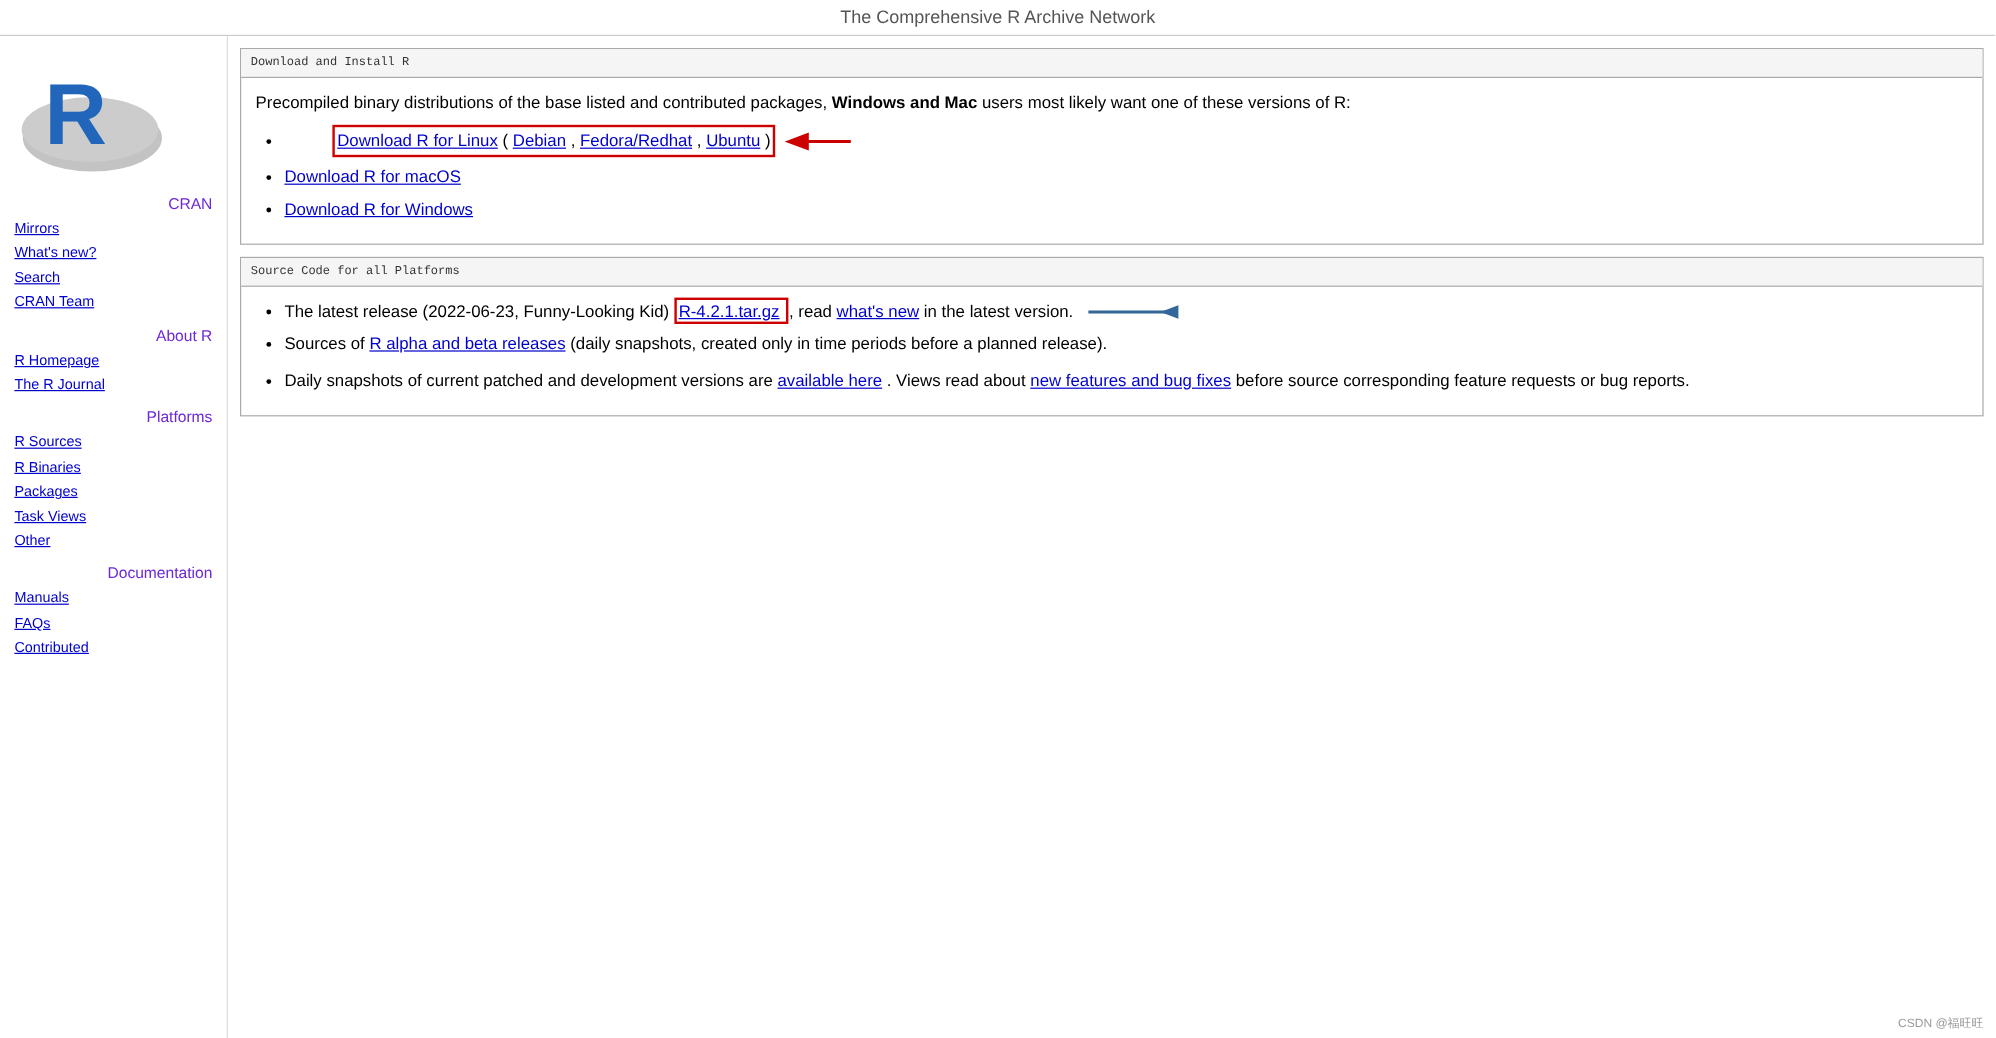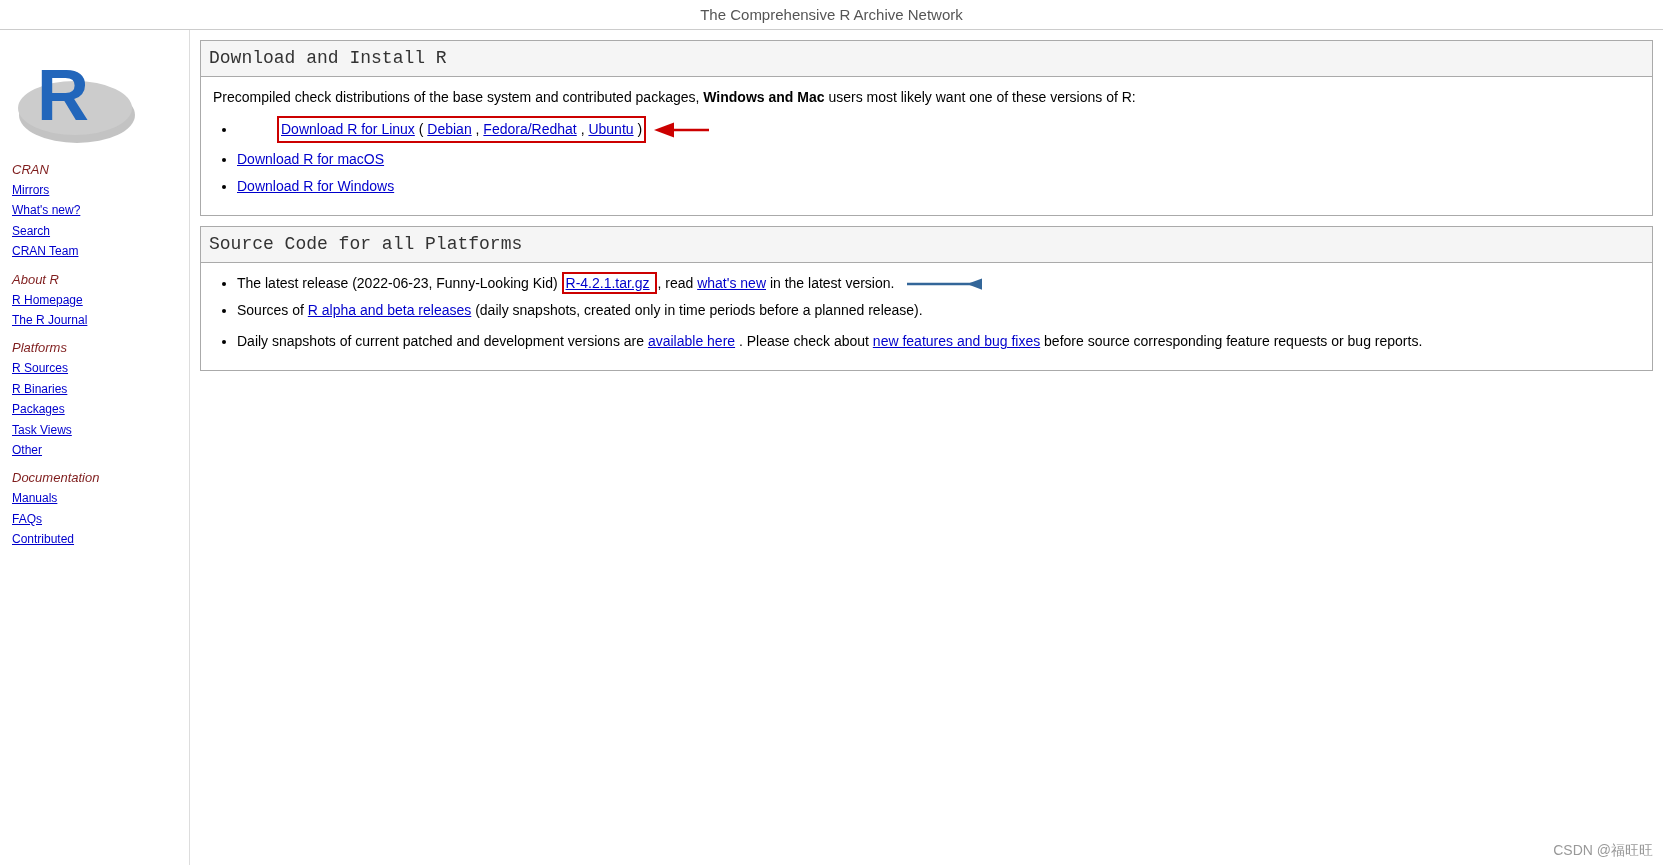--- a/index.html
+++ b/index.html
@@ -31,26 +31,26 @@
     }
 
     .r-logo {
       width: 130px;
       height: 110px;
       margin-bottom: 12px;
       display: block;
     }
 
     .sidebar-section-label {
-      font-style: italic;
       font-size: 13px;
-      color: #7f1d1d;
+      color: #6d28d9;
       margin-top: 10px;
       margin-bottom: 3px;
       display: block;
+      text-align: right;
     }
 
     .sidebar a {
       display: block;
       color: #00c;
       text-decoration: underline;
       font-size: 12px;
       line-height: 1.7;
     }
 
@@ -65,21 +65,21 @@
 
     .content-section {
       border: 1px solid #aaa;
       margin: 10px;
     }
 
     .section-header {
       background: #f5f5f5;
       padding: 4px 8px;
       font-family: 'Courier New', monospace;
-      font-size: 18px;
+      font-size: 10px;
       color: #333;
       border-bottom: 1px solid #aaa;
     }
 
     .section-body {
       padding: 10px 12px;
     }
 
     .section-body p {
       margin-bottom: 8px;
@@ -108,21 +108,21 @@
     .linux-row {
       display: flex;
       align-items: center;
       padding-left: 40px;
     }
 
     .watermark {
       position: fixed;
       bottom: 5px;
       right: 10px;
-      font-size: 14px;
+      font-size: 10px;
       color: #999;
       font-family: Arial, sans-serif;
     }
 
     
   </style>
 </head>
 <body>
 
 <div class="top-bar">
@@ -166,21 +166,21 @@
   </div>
 
   <div class="content">
 
     <div class="content-section">
       <div class="section-header">
         <span>Download and Install R</span>
       </div>
       <div class="section-body">
         <p>
-          <span>Precompiled check distributions of the base system and contributed packages,</span>
+          <span>Precompiled binary distributions of the base listed and contributed packages,</span>
           <strong>Windows and Mac</strong>
           <span>users most likely want one of these versions of R:</span>
         </p>
         <ul>
           <li>
             <span class="linux-row">
               <span class="highlighted-link">
                 <a class="link" href="#">Download R for Linux</a>
                 <span> (</span>
                 <a class="link" href="#">Debian</a>
@@ -244,21 +244,21 @@
             <span>Sources of</span>
             <span> </span>
             <a class="link" href="#">R alpha and beta releases</a>
             <span> </span>
             <span>(daily snapshots, created only in time periods before a planned release).</span>
           </li>
           <li style="margin-top:10px;">
             <span>Daily snapshots of current patched and development versions are</span>
             <span> </span>
             <a class="link" href="#">available here</a>
-            <span>. Please check about</span>
+            <span>. Views read about</span>
             <span> </span>
             <a class="link" href="#">new features and bug fixes</a>
             <span> </span>
             <span>before source corresponding feature requests or bug reports.</span>
           </li>
         </ul>
       </div>
     </div>
 
   </div>

